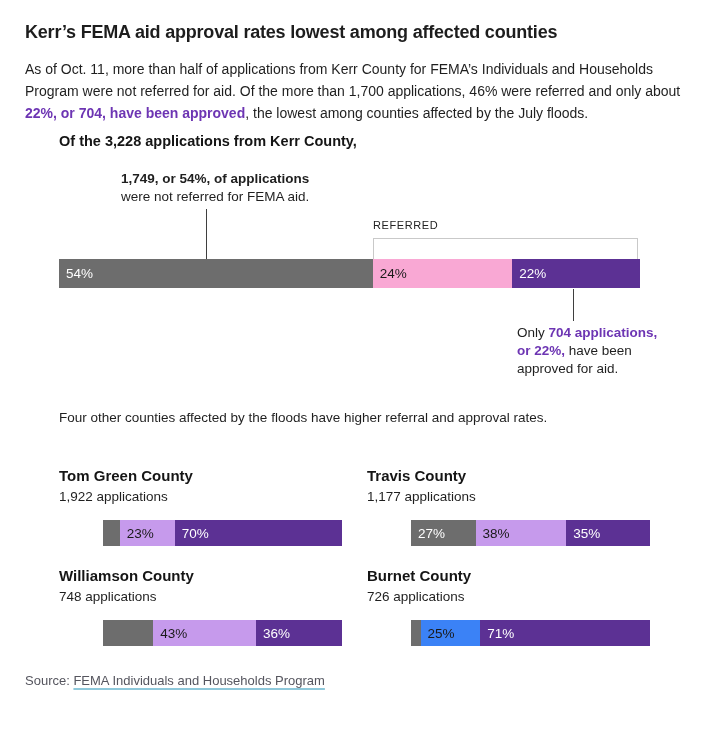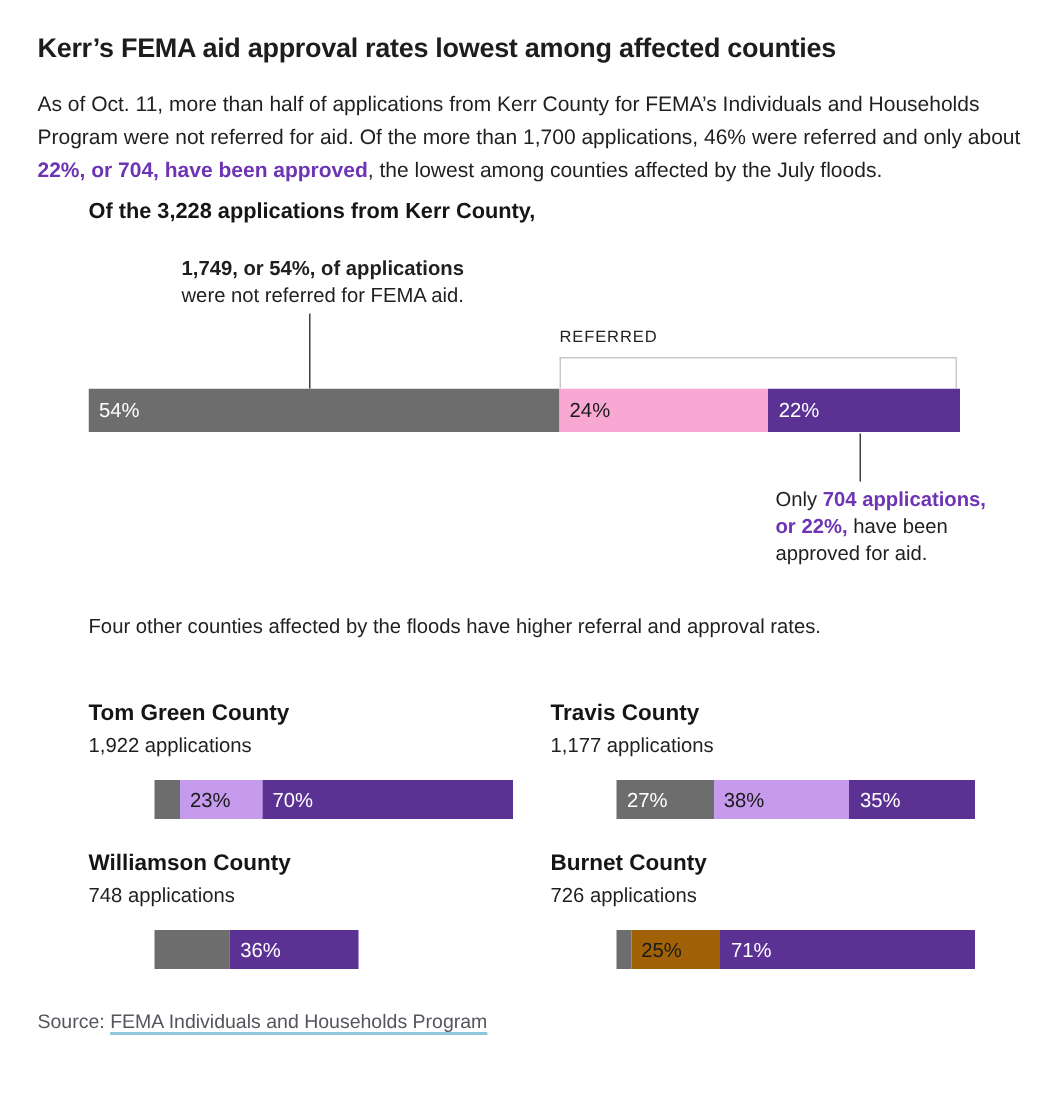--- a/index.html
+++ b/index.html
@@ -147,34 +147,37 @@
   </div>
 </div>
 
 <div class="abs county-card card-3">
   <h3>Williamson County</h3>
   <div class="county-apps">748 applications</div>
   <div class="bar county-bar">
     <div class="seg" style="width: 21%; background: rgb(109, 109, 109); color: rgb(255, 255, 255);">
         <span class="seg-label"></span>
       </div>
+    <div class="seg" style="width: 43%; background: rgb(198, 154, 236); color: rgb(26, 26, 26);">
+        <span class="seg-label">43%</span>
+      </div>
     <div class="seg" style="width: 36%; background: rgb(92, 49, 148); color: rgb(255, 255, 255);">
         <span class="seg-label">36%</span>
       </div>
   </div>
 </div>
 
 <div class="abs county-card card-4">
   <h3>Burnet County</h3>
   <div class="county-apps">726 applications</div>
   <div class="bar county-bar">
     <div class="seg" style="width: 4%; background: rgb(109, 109, 109); color: rgb(255, 255, 255);">
         <span class="seg-label"></span>
       </div>
-    <div class="seg" style="width: 25%; background: #a16207; color: rgb(26, 26, 26);">
+    <div class="seg" style="width: 25%; background: #3b82f6; color: rgb(26, 26, 26);">
         <span class="seg-label">25%</span>
       </div>
     <div class="seg" style="width: 71%; background: rgb(92, 49, 148); color: rgb(255, 255, 255);">
         <span class="seg-label">71%</span>
       </div>
   </div>
 </div>
 
 <div class="abs footer">
   <div><span>Source: </span><a>FEMA Individuals and Households Program</a></div>

